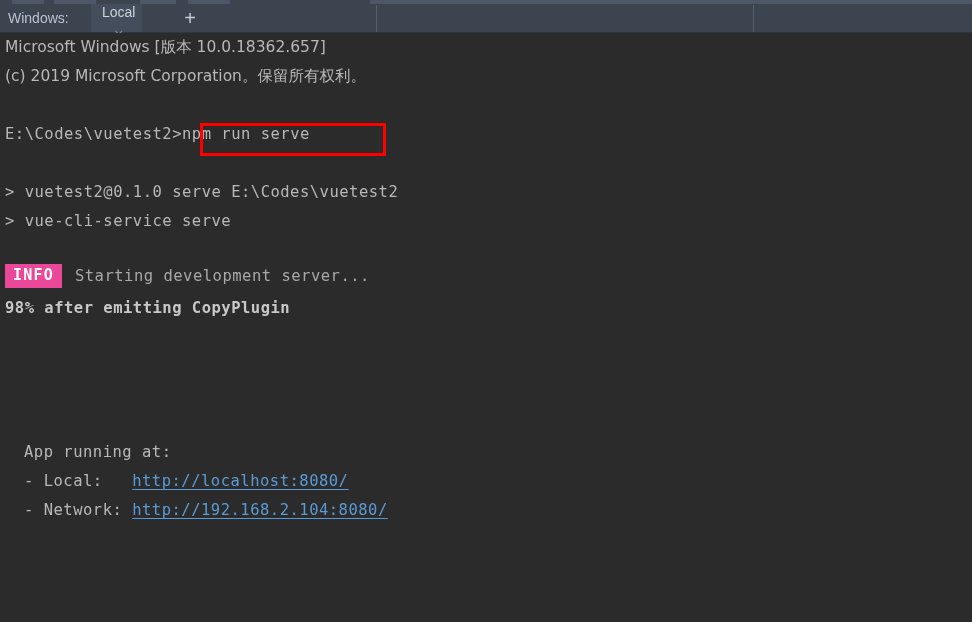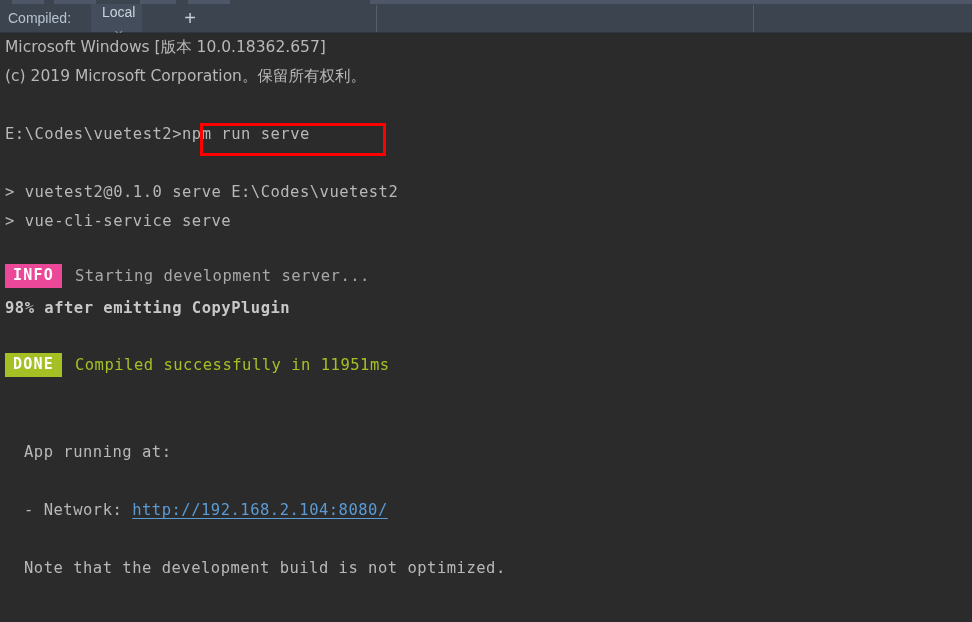--- a/index.html
+++ b/index.html
@@ -155,21 +155,21 @@
 
 <div id="top-sliver">
   <div class="notch" style="left:0px;width:12px;"></div>
   <div class="notch" style="left:44px;width:10px;"></div>
   <div class="notch" style="left:96px;width:44px;"></div>
   <div class="notch" style="left:176px;width:12px;"></div>
   <div class="notch" style="left:230px;width:140px;"></div>
 </div>
 
 <div id="tab-bar">
-  <div id="terminal-label">Compiled:</div>
+  <div id="terminal-label">Windows:</div>
 
   <div id="local-tab">
     <span class="tab-title">Local</span>
     <span class="tab-close">✕</span>
   </div>
 
   <div id="add-tab-button">+</div>
 
   <div class="tab-divider" style="left:376px;"></div>
   <div class="tab-divider" style="left:753px;"></div>
@@ -184,24 +184,23 @@
   <div class="term-line" style="top:87px;"><span>E:\Codes\vuetest2&gt;</span><span>npm run serve</span></div>
 
   <div class="term-line" style="top:145px;"><span>&gt; vuetest2@0.1.0 serve E:\Codes\vuetest2</span></div>
 
   <div class="term-line" style="top:174px;"><span>&gt; vue-cli-service serve</span></div>
 
   <div class="term-line" style="top:229px;"><span class="badge badge-info">INFO</span><span class="dim" style="margin-left:13px;">Starting development server...</span></div>
 
   <div class="term-line" style="top:261px;"><span class="white-b">98% after emitting CopyPlugin</span></div>
 
-  <div class="term-line" style="top:318px;"><span class="badge badge-done">DONE</span><span class="green-text" style="margin-left:13px;">Compiled successfully in 11951ms</span></div>
 
   <div class="term-line" style="top:405px;left:24px;"><span>App running at:</span></div>
 
+  <div class="term-line" style="top:434px;left:24px;"><span>- Local:   </span><span class="link">http://localhost:8080/</span></div>
 
   <div class="term-line" style="top:463px;left:24px;"><span>- Network: </span><span class="link">http://192.168.2.104:8080/</span></div>
 
-  <div class="term-line" style="top:521px;left:24px;"><span>Note that the development build is not optimized.</span></div>
 
 
   <div id="annotation-box"></div>
 </div>
 
 </body></html>

